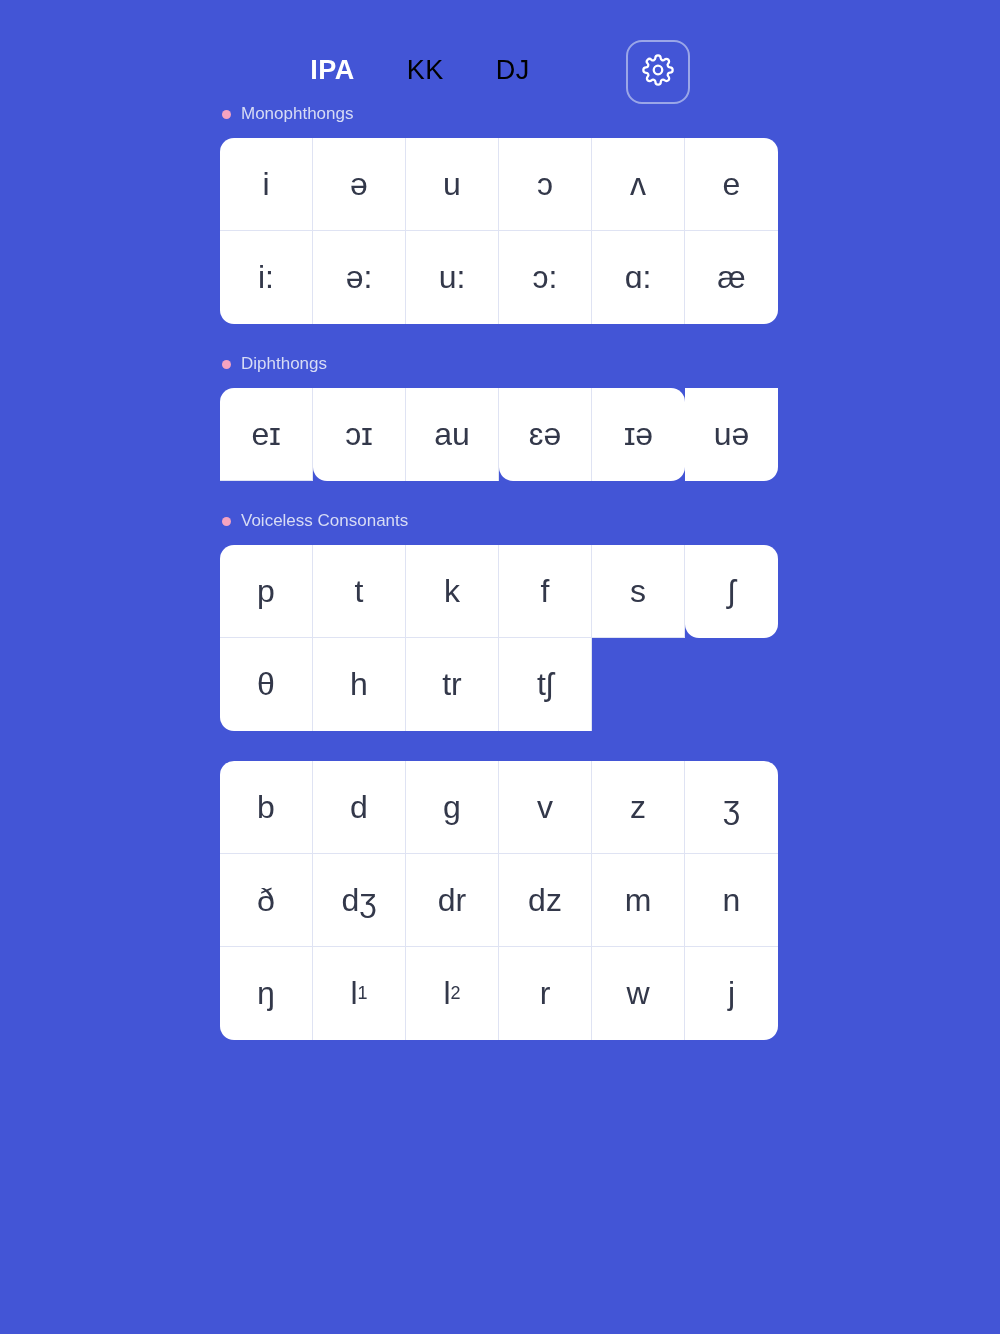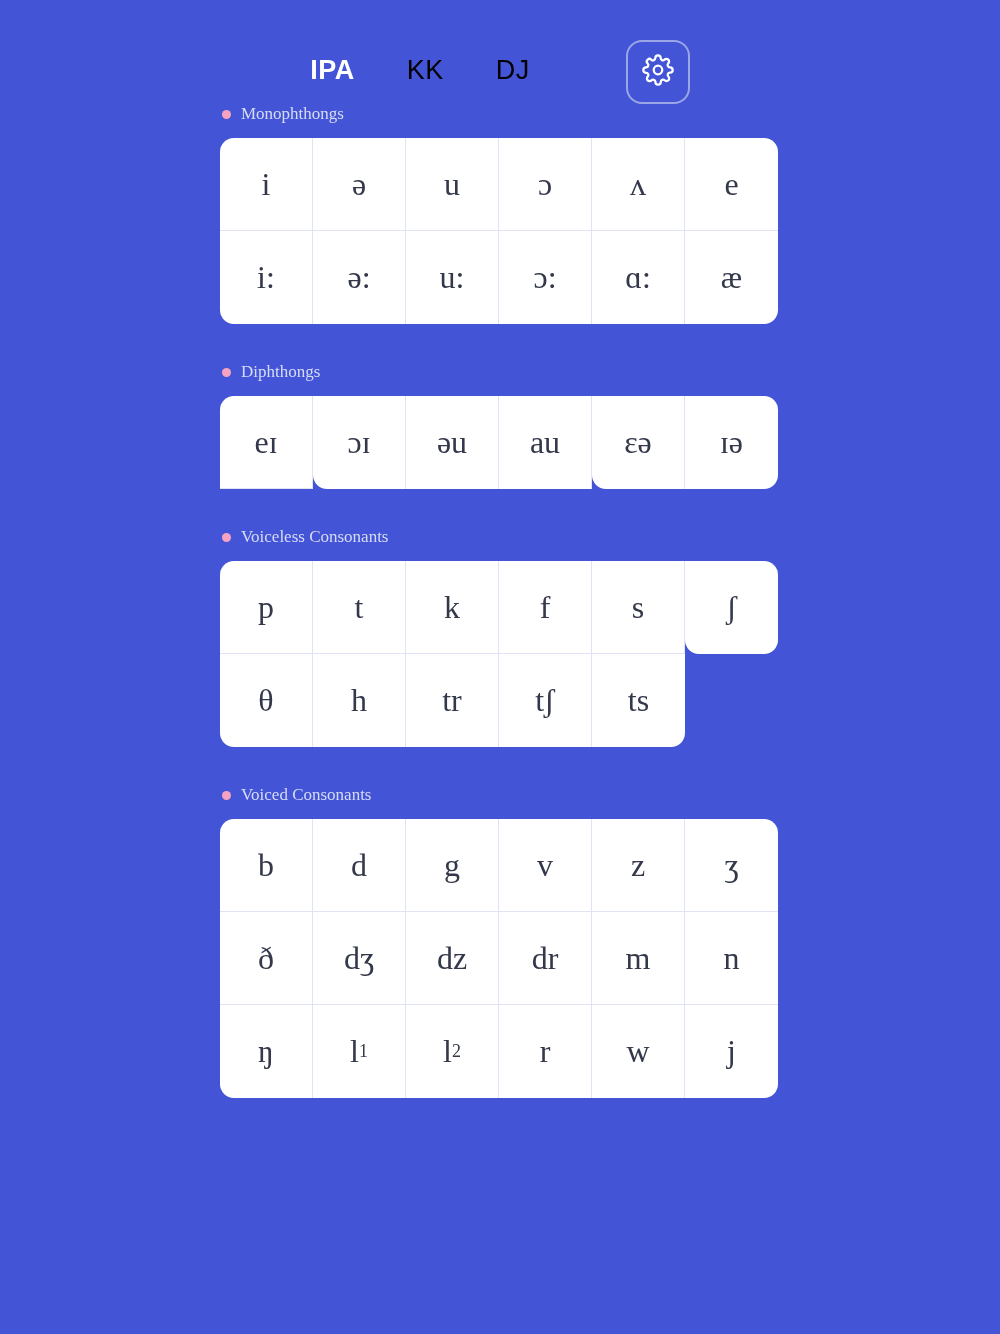--- a/index.html
+++ b/index.html
@@ -64,22 +64,21 @@
     margin-left: 44px;
     box-sizing: border-box;
   }
 
   
   .content {
     padding: 0 220px;
     margin-top: 32px;
   }
   .section {
-    margin-bottom: 12px;
-    font-family: Liberation Serif, serif;
+    margin-bottom: 4px;
   }
   .section-title {
     display: flex;
     align-items: center;
     gap: 10px;
     color: #d7dcf5;
     font-size: 17px;
     margin: 0 0 14px 2px;
   }
   .dot {
@@ -177,63 +176,58 @@
       </div>
       <div class="section-gap"></div>
       <div class="section">
         <div class="section-title">
           <span class="dot"></span>
           <span>Diphthongs</span>
         </div>
         <div class="grid">
           <div class="cell r-tl">eɪ</div>
           <div class="cell no-bottom r-bl">ɔɪ</div>
-          <div class="cell no-bottom">əu</div>
           <div class="cell no-bottom">au</div>
           <div class="cell r-bl no-bottom">ɛə</div>
           <div class="cell r-tr no-right no-bottom r-br">ɪə</div>
+          <div class="cell r-br no-right no-bottom">uə</div>
         </div>
       </div>
       <div class="section-gap"></div>
       <div class="section">
         <div class="section-title">
           <span class="dot"></span>
           <span>Voiceless Consonants</span>
         </div>
         <div class="grid">
           <div class="cell r-tl">p</div>
           <div class="cell">t</div>
           <div class="cell">k</div>
           <div class="cell">f</div>
           <div class="cell">s</div>
           <div class="cell r-tr no-right no-bottom r-br r-bl">ʃ</div>
           <div class="cell r-bl no-bottom">θ</div>
           <div class="cell no-bottom">h</div>
           <div class="cell no-bottom">tr</div>
           <div class="cell no-bottom">tʃ</div>
-          <div class="cell r-br no-right no-bottom">ts</div>
         </div>
       </div>
       <div class="section-gap"></div>
       <div class="section">
-        <div class="section-title">
-          <span class="dot"></span>
-          <span>Voiced Consonants</span>
-        </div>
         <div class="grid">
           <div class="cell r-tl">b</div>
           <div class="cell">d</div>
           <div class="cell">g</div>
           <div class="cell">v</div>
           <div class="cell">z</div>
           <div class="cell r-tr no-right">ʒ</div>
           <div class="cell">ð</div>
           <div class="cell">dʒ</div>
+          <div class="cell">dr</div>
           <div class="cell">dz</div>
-          <div class="cell">dr</div>
           <div class="cell">m</div>
           <div class="cell no-right">n</div>
           <div class="cell r-bl no-bottom">ŋ</div>
           <div class="cell no-bottom">l<sub>1</sub></div>
           <div class="cell no-bottom">l<sub>2</sub></div>
           <div class="cell no-bottom">r</div>
           <div class="cell no-bottom">w</div>
           <div class="cell r-br no-right no-bottom">j</div>
         </div>
       </div>

